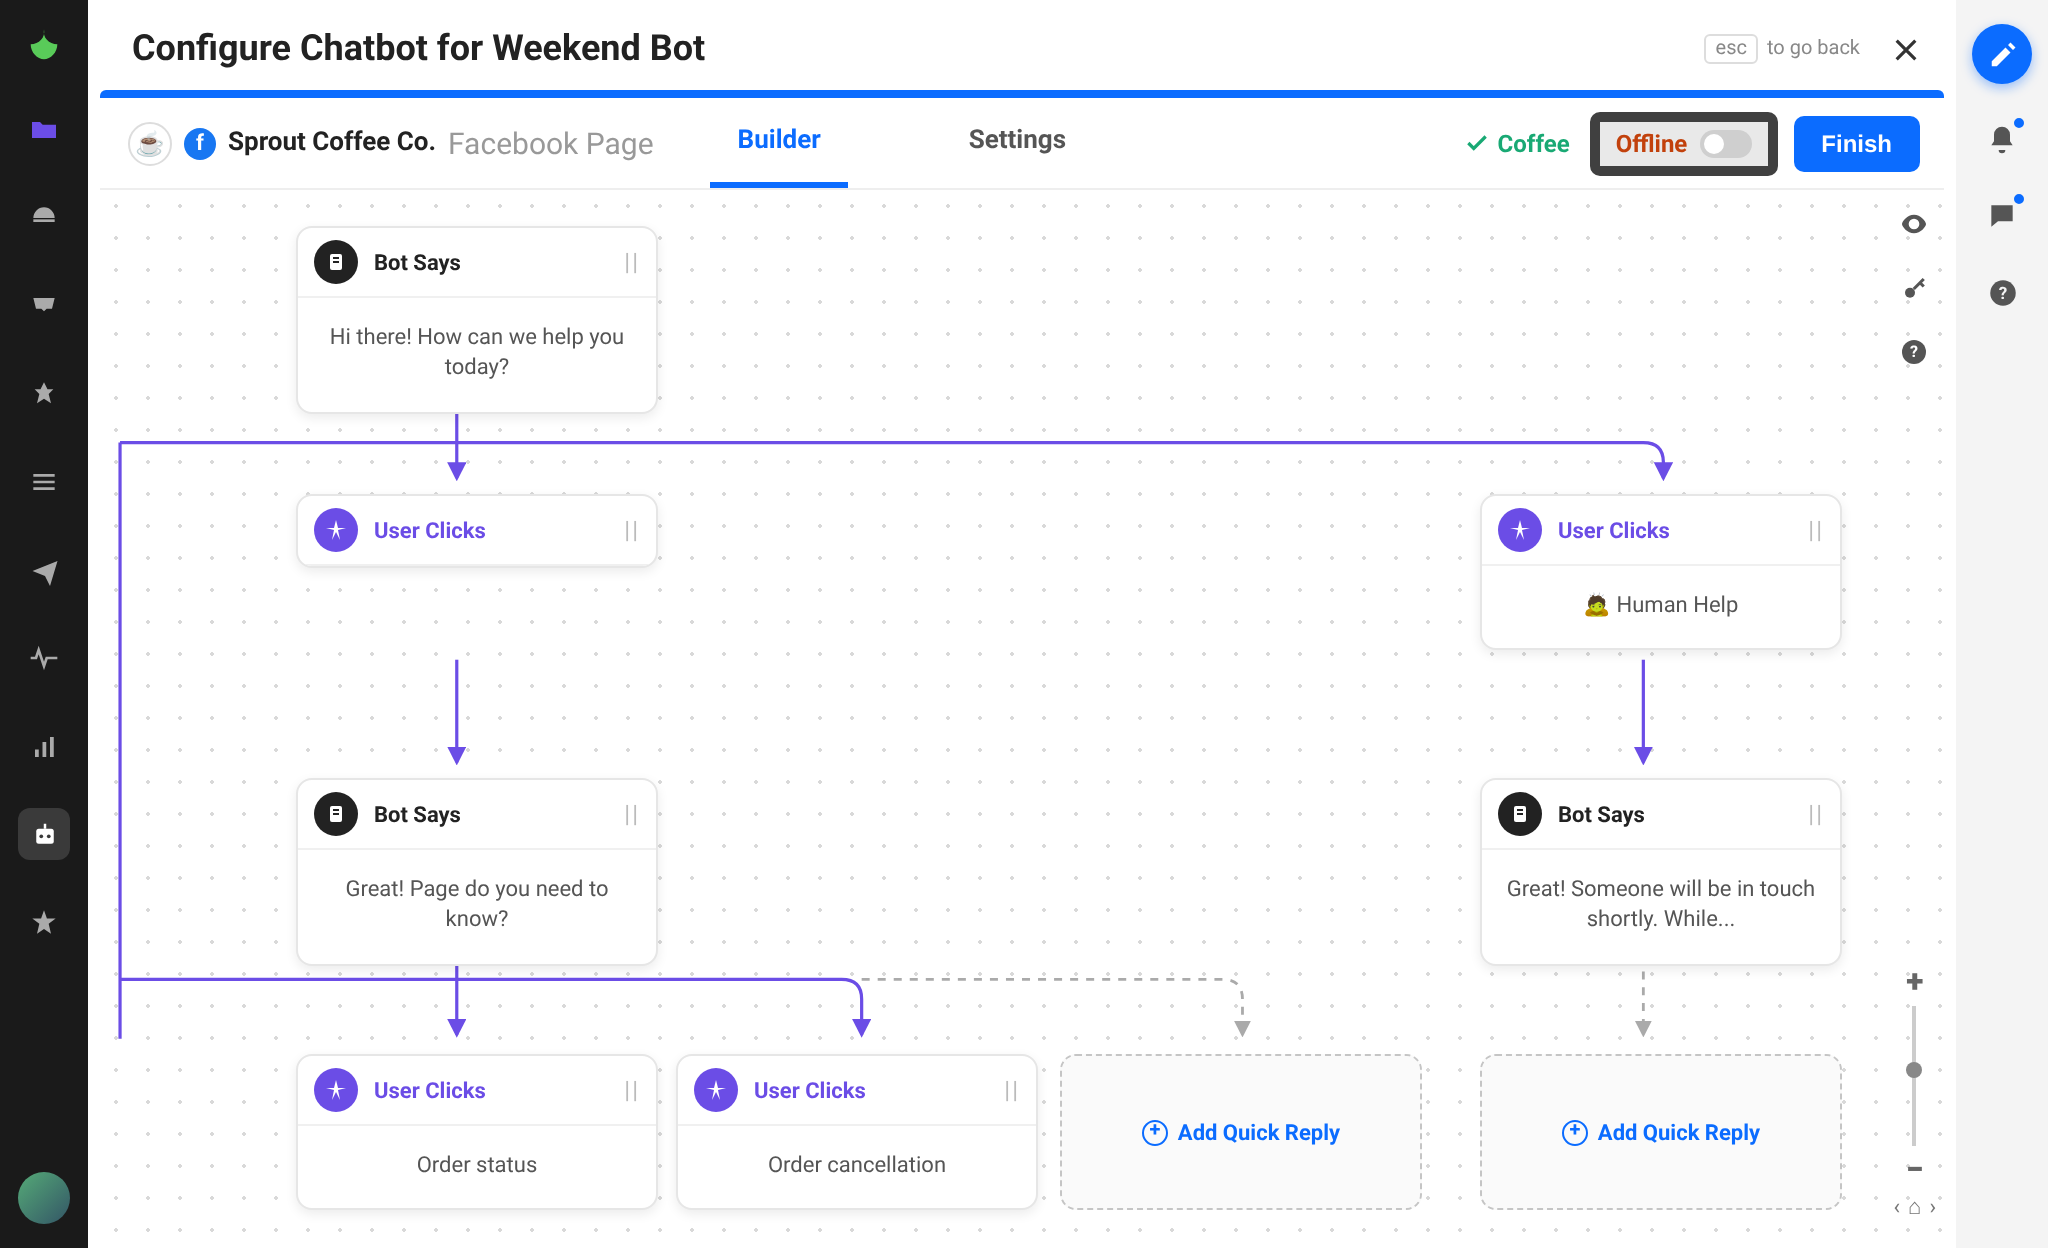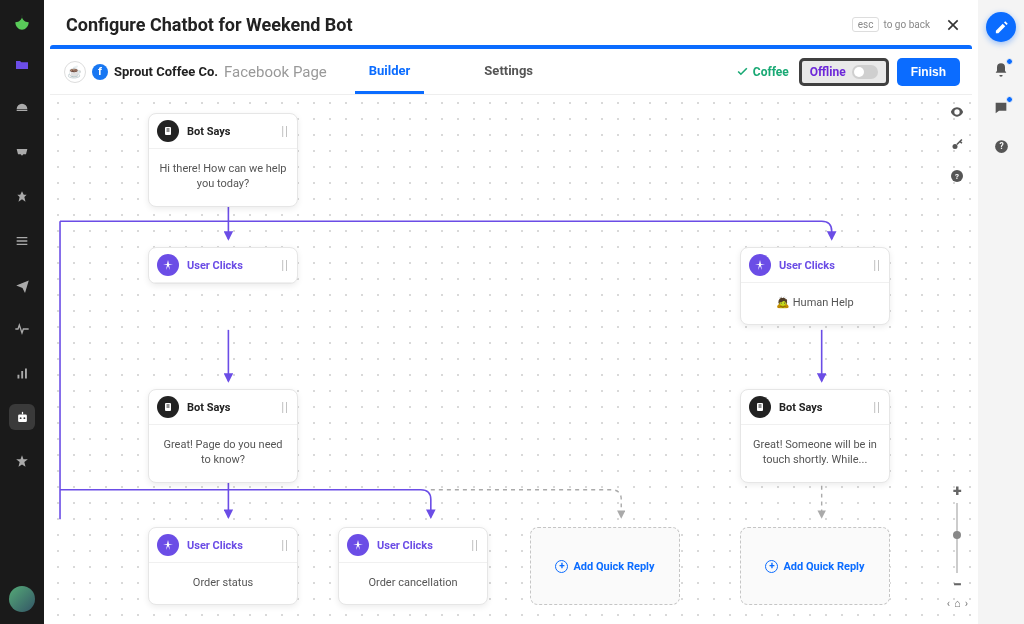--- a/index.html
+++ b/index.html
@@ -34,32 +34,32 @@
   .page-ident { display:flex; align-items:center; gap:6px;}
   .page-logo { width:22px; height:22px; border-radius:50%; background:#fff; border:1px solid #ddd; display:flex; align-items:center; justify-content:center; font-size:12px;}
   .fb-icon { width:16px;height:16px;border-radius:50%; background:#1877f2; color:#fff; display:flex;align-items:center;justify-content:center; font-size:11px; font-weight:700;}
   .page-name { font-size:13px; font-weight:700; color:#222; }
   .page-sub { font-size:15px; color:#999; }
   .tabs { display:flex; margin-left:28px; height:100%;gap:46px; }
   .tab { padding: 0 14px; display:flex; align-items:center; font-size:13px; font-weight:700; color:#555; cursor:pointer; border-bottom:3px solid transparent;}
   .tab.active { color:#0b6cff; border-bottom-color:#0b6cff;}
   .toolbar .gap { flex:1; }
   .saved { color:#19a974; font-size:12px; font-weight:700; display:flex; align-items:center; gap:4px; margin-right:10px;}
-  .offline-pill { background:#e9e9e9; border:3px solid #404040; border-radius:5px; padding:4px 8px; display:flex; align-items:center; gap:6px; font-size:12px; color:#6d28d9; font-weight:700; margin-right:8px;}
+  .offline-pill { background:#e9e9e9; border:5px solid #404040; border-radius:5px; padding:4px 8px; display:flex; align-items:center; gap:6px; font-size:12px; color:#c2410c; font-weight:700; margin-right:8px;}
   .switch { width:26px; height:14px; background:#cfcfcf; border-radius:7px; position:relative;}
   .switch::after { content:""; position:absolute; left:2px; top:2px; width:10px; height:10px; background:#fff; border-radius:50%;}
   .finish-btn { background:#0b6cff; color:#fff; border:none; border-radius:5px; padding:7px 14px; font-size:12px; font-weight:700; cursor:pointer;}
 
   
   .canvas-wrap { flex:1; position:relative; margin:0 6px 6px 6px; overflow:hidden; background:#fff;}
   .dotgrid { position:absolute; inset:0; background-image:radial-gradient(#d9d9d9 0.9px, transparent 0.9px); background-size:16px 16px; background-position:0 0; }
   .canvas-inner { position:absolute; inset:0; }
 
   
-  .node { position:absolute; width:150px; background:#fff; border:1px solid #e6e6e6; border-radius:8px; box-shadow:0 2px 6px rgba(0,0,0,0.08); overflow:hidden;}
+  .node { position:absolute; width:181px; background:#fff; border:1px solid #e6e6e6; border-radius:8px; box-shadow:0 2px 6px rgba(0,0,0,0.08); overflow:hidden;}
   .node-header { display:flex; align-items:center; padding:6px 8px; gap:8px; border-bottom:1px solid #f0f0f0;}
   .nh-icon { width:22px;height:22px; border-radius:50%; display:flex; align-items:center; justify-content:center; color:#fff;}
   .nh-icon.bot { background:#222;}
   .nh-icon.user { background:#6b4de6;}
   .nh-label { font-size:11px; font-weight:700; color:#222;}
   .nh-label.user { color:#6b4de6;}
   .nh-drag { margin-left:auto; color:#bbb; font-size:12px; letter-spacing:1px; cursor:grab;}
   .node-body { padding:12px 10px 14px; font-size:11px; color:#555; text-align:center; line-height:1.4;}
   .user-prefix { color:#c22; margin-right:3px;}
 

